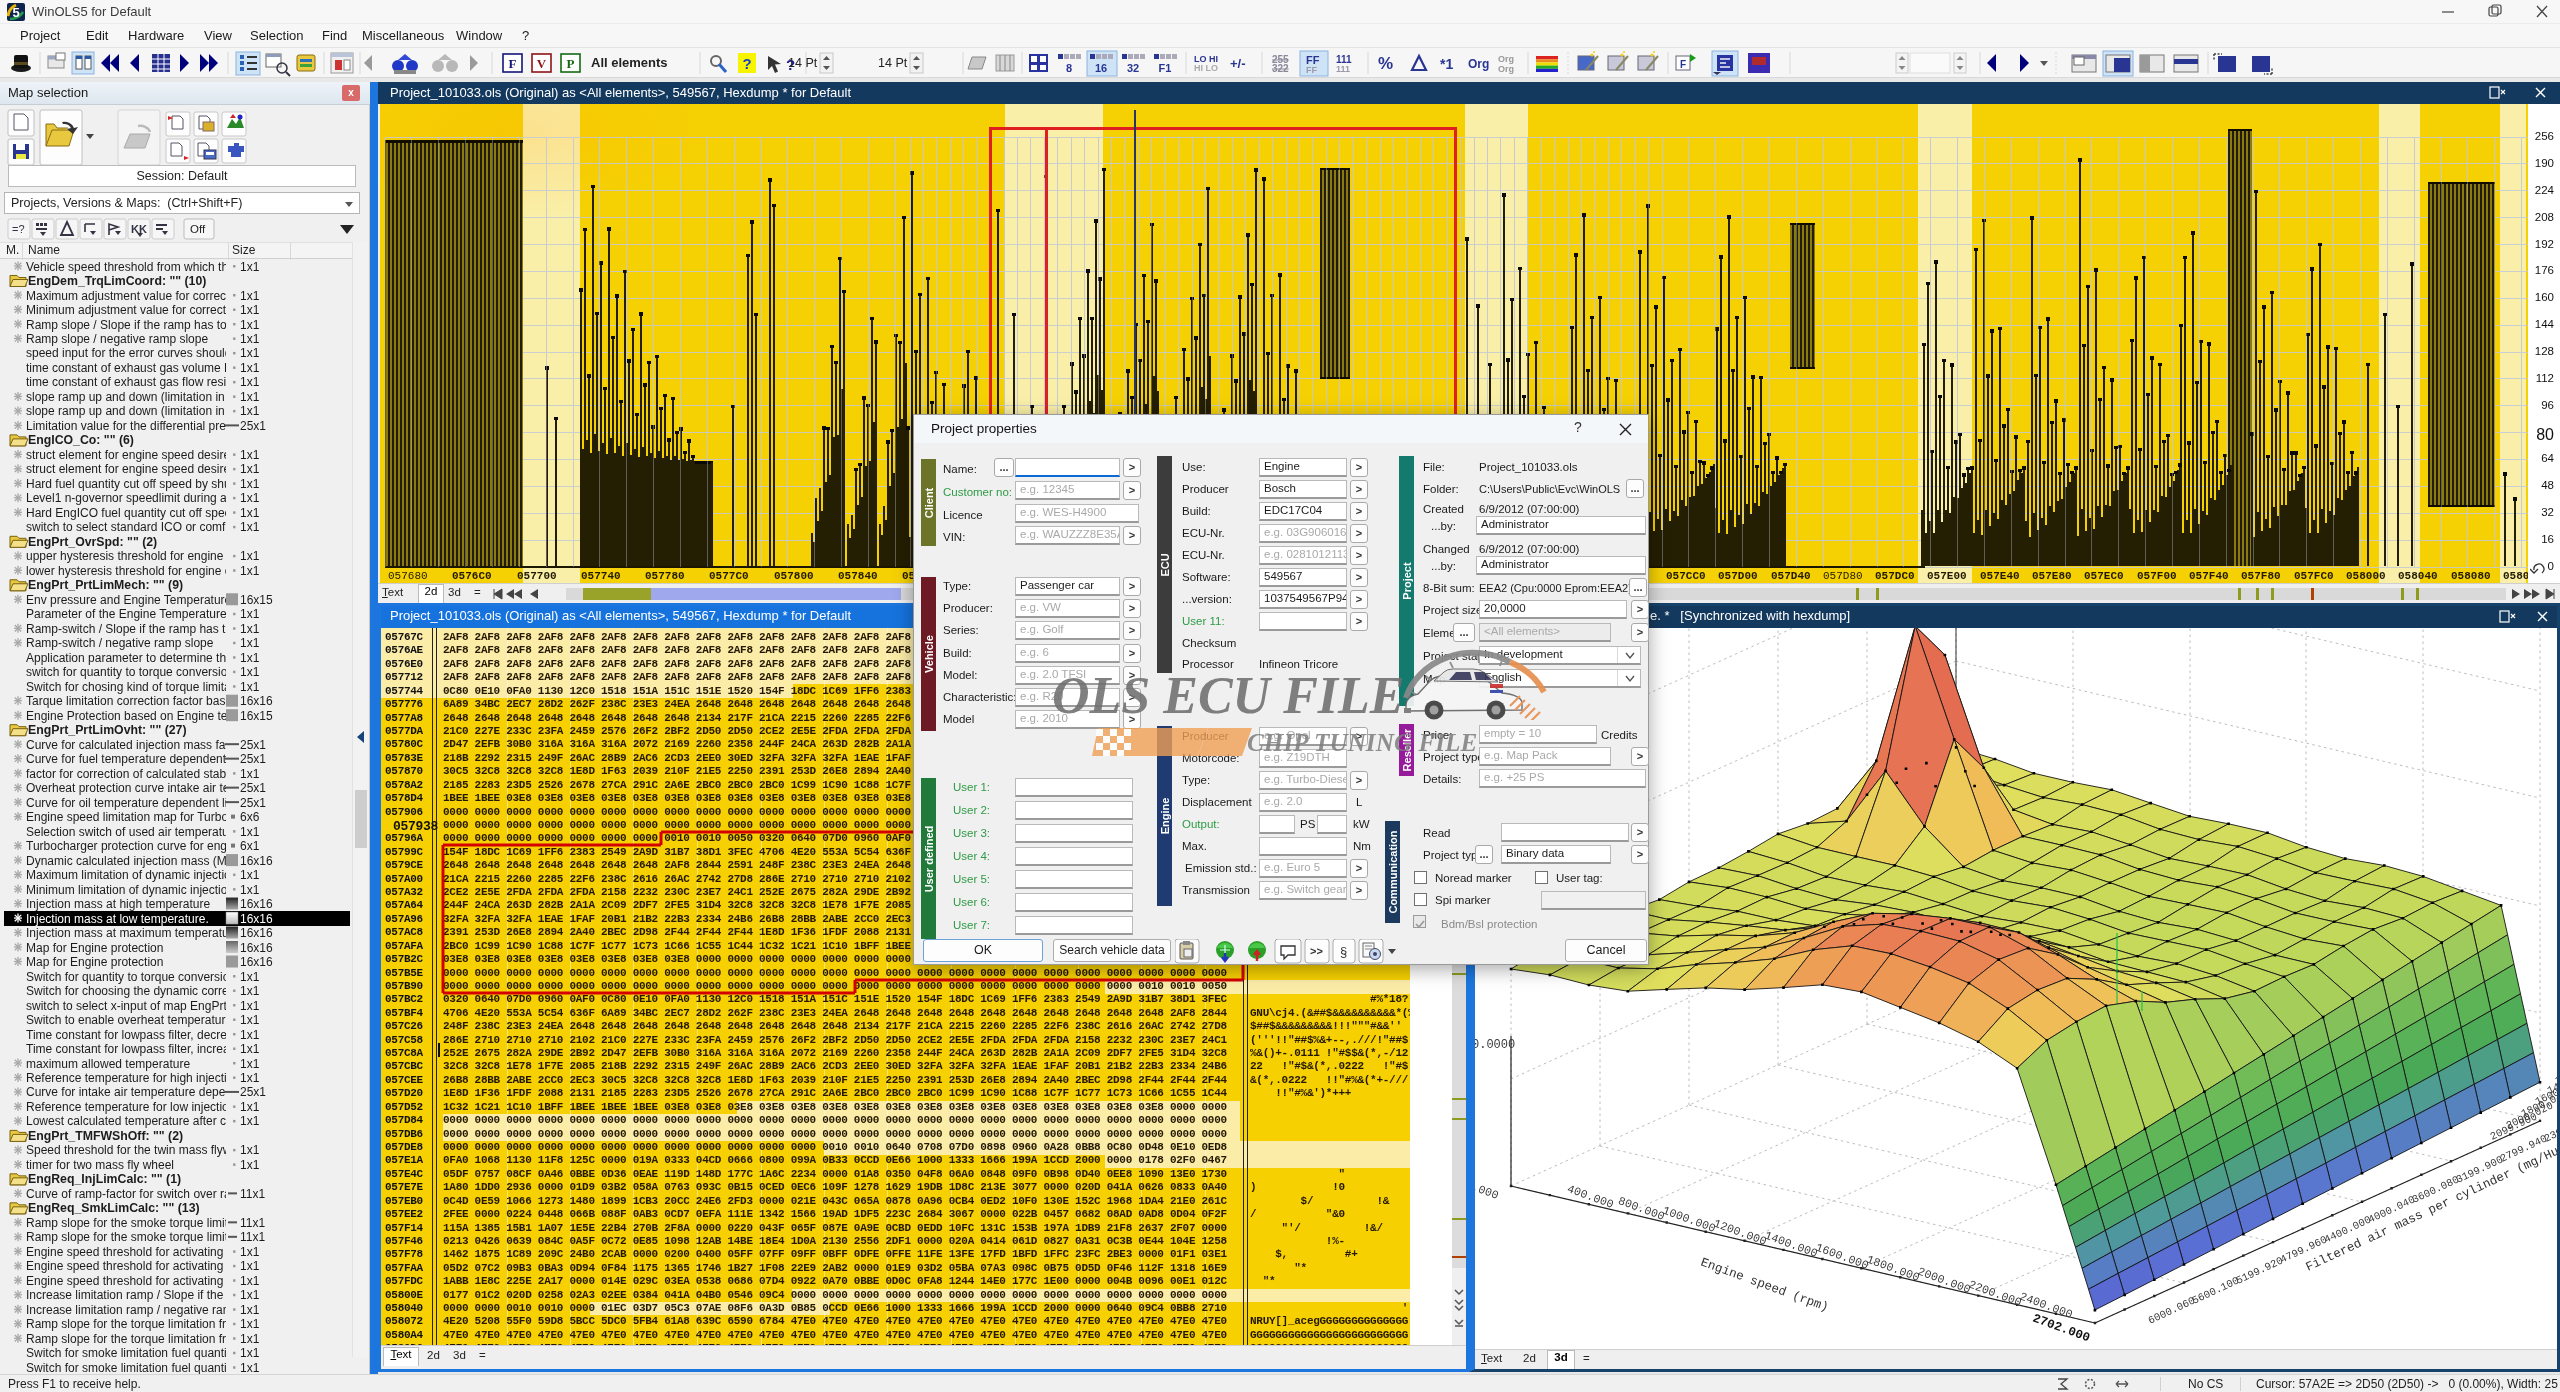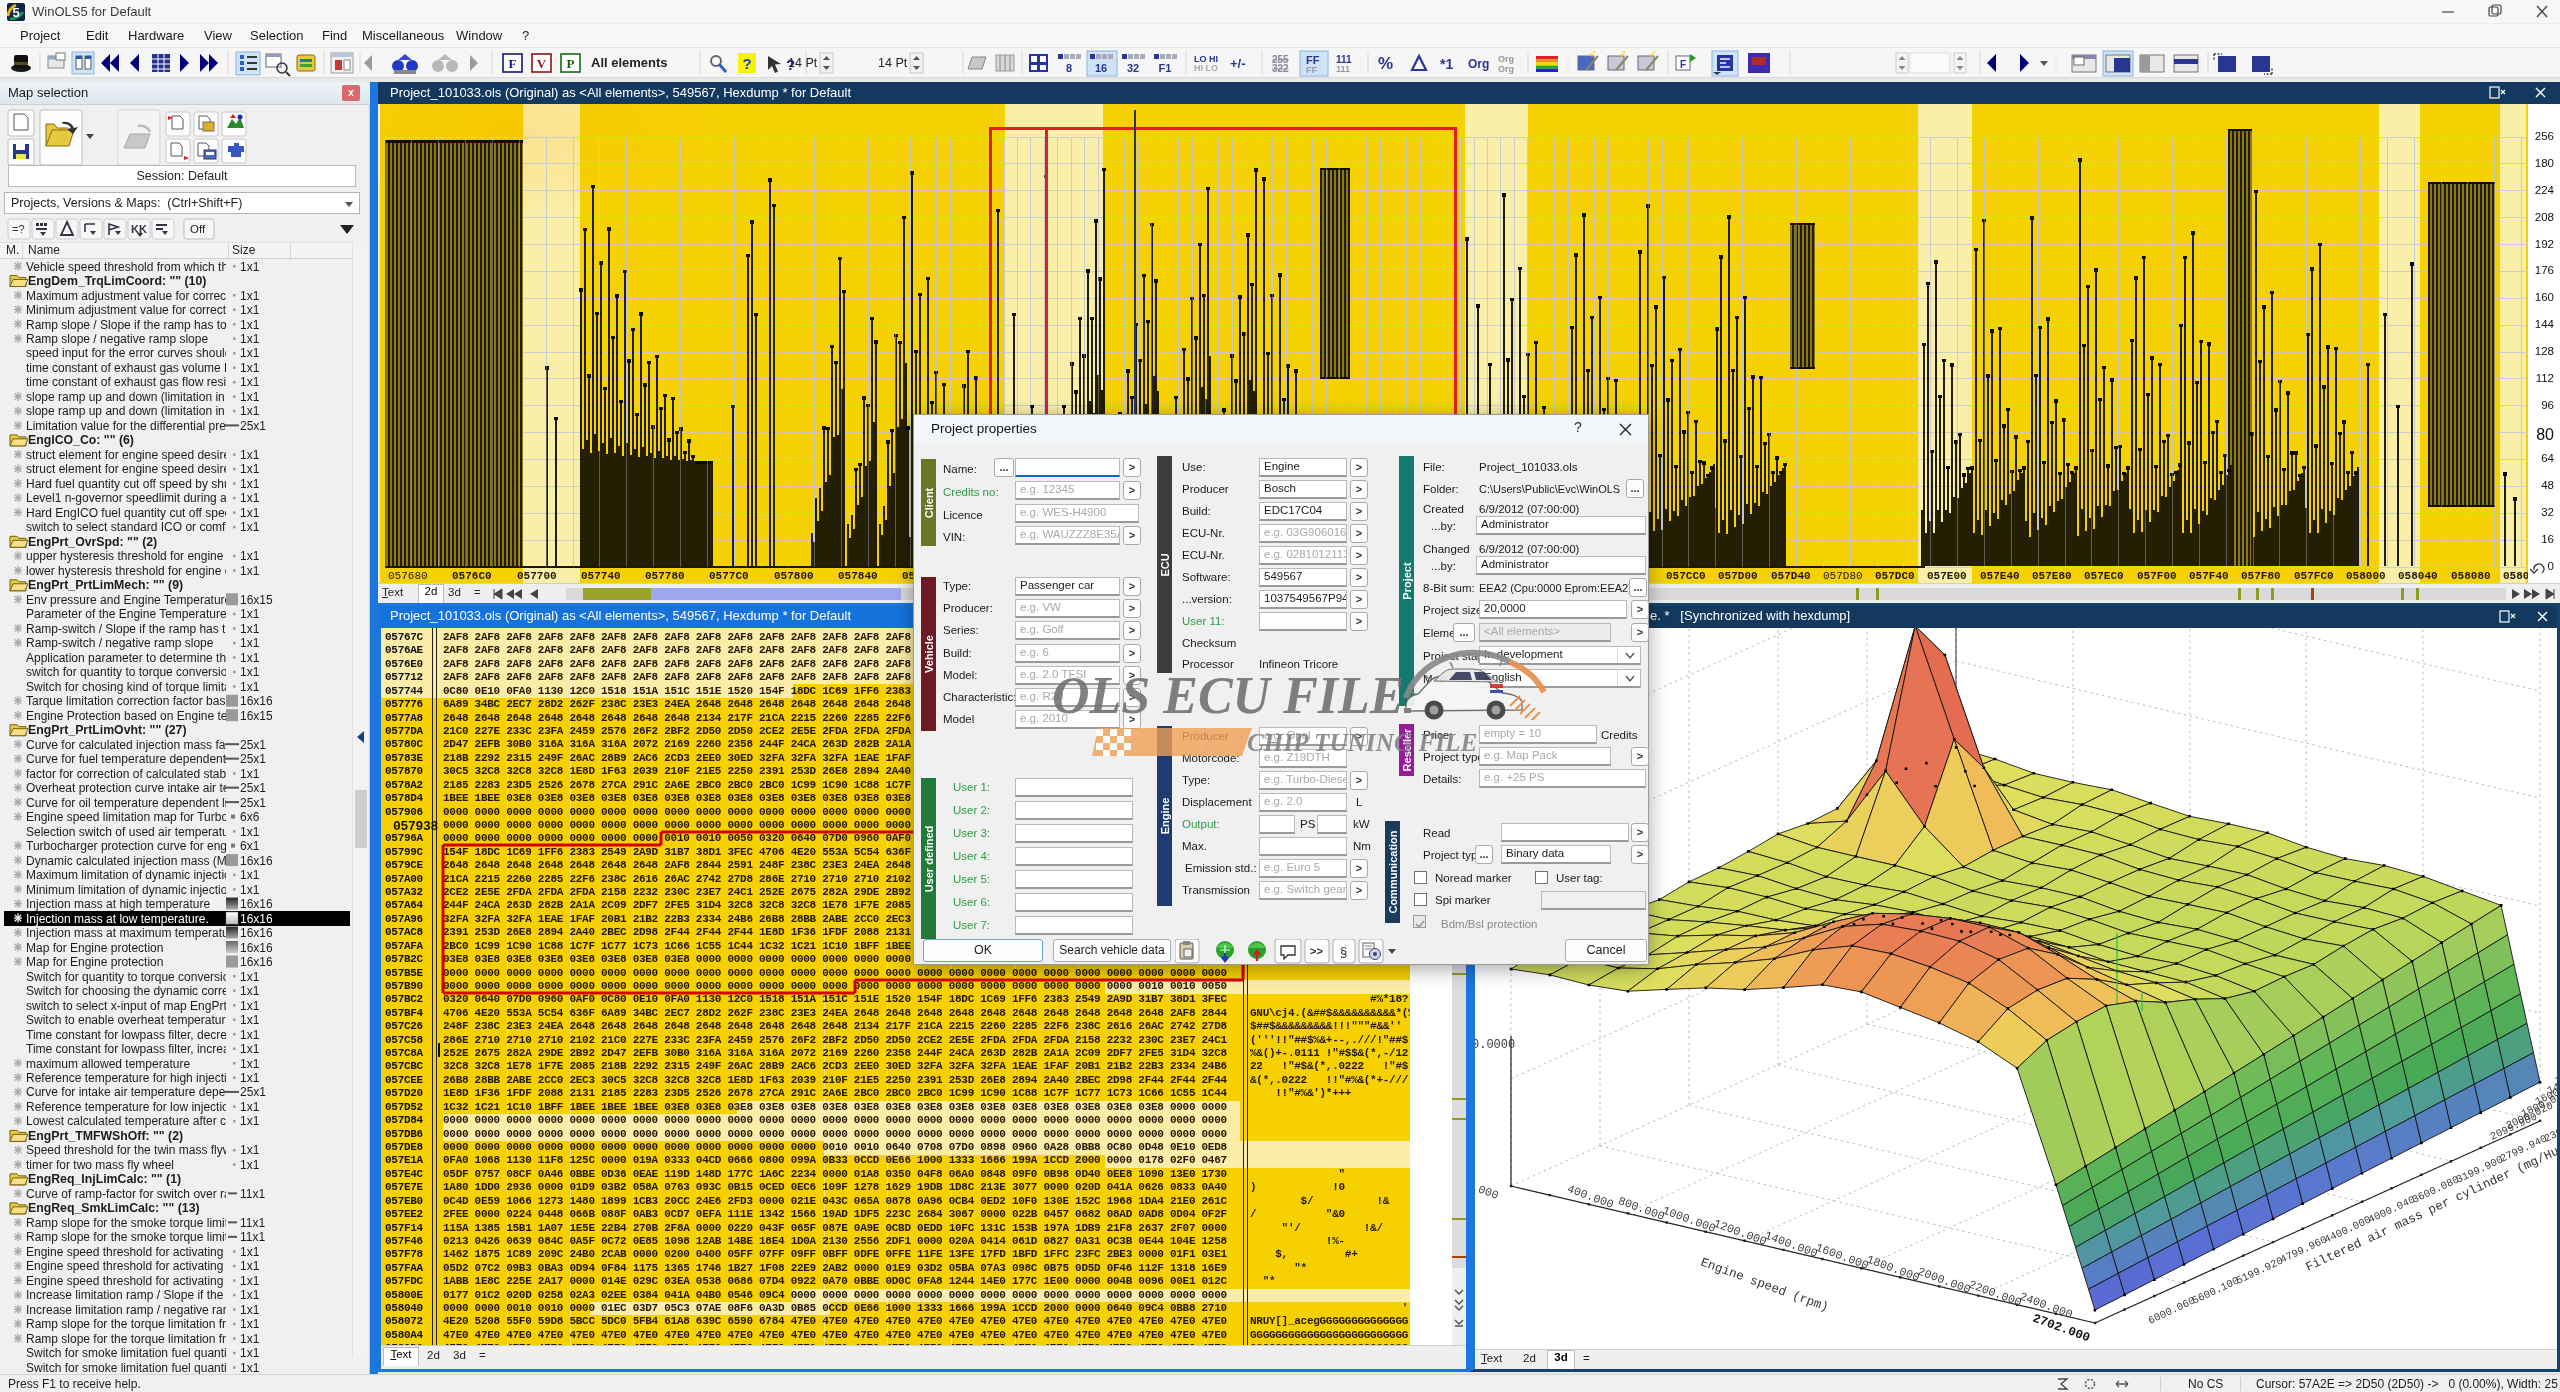--- a/index.html
+++ b/index.html
@@ -1015,21 +1015,21 @@
       <div class="abs mono" style="left:1809px;top:466px;font-size:11px;font-weight:bold;color:#221a00">057F40</div>
       <div class="abs mono" style="left:1861px;top:466px;font-size:11px;font-weight:bold;color:#221a00">057F80</div>
       <div class="abs mono" style="left:1914px;top:466px;font-size:11px;font-weight:bold;color:#221a00">057FC0</div>
       <div class="abs mono" style="left:1966px;top:466px;font-size:11px;font-weight:bold;color:#221a00">058000</div>
       <div class="abs mono" style="left:2018px;top:466px;font-size:11px;font-weight:bold;color:#221a00">058040</div>
       <div class="abs mono" style="left:2071px;top:466px;font-size:11px;font-weight:bold;color:#221a00">058080</div>
       <div class="abs mono" style="left:2123px;top:466px;font-size:11px;font-weight:bold;color:#221a00">0580C0</div>
     </div>
     <div class="abs" style="left:2150px;top:22px;width:32px;height:479px;background:#fff"></div>
     <div class="abs" style="left:2150px;top:48px;width:26px;text-align:right;font-size:11.5px;color:#111">256</div>
-    <div class="abs" style="left:2150px;top:75px;width:26px;text-align:right;font-size:11.5px;color:#111">180</div>
+    <div class="abs" style="left:2150px;top:75px;width:26px;text-align:right;font-size:11.5px;color:#111">190</div>
     <div class="abs" style="left:2150px;top:102px;width:26px;text-align:right;font-size:11.5px;color:#111">224</div>
     <div class="abs" style="left:2150px;top:129px;width:26px;text-align:right;font-size:11.5px;color:#111">208</div>
     <div class="abs" style="left:2150px;top:156px;width:26px;text-align:right;font-size:11.5px;color:#111">192</div>
     <div class="abs" style="left:2150px;top:182px;width:26px;text-align:right;font-size:11.5px;color:#111">176</div>
     <div class="abs" style="left:2150px;top:209px;width:26px;text-align:right;font-size:11.5px;color:#111">160</div>
     <div class="abs" style="left:2150px;top:236px;width:26px;text-align:right;font-size:11.5px;color:#111">144</div>
     <div class="abs" style="left:2150px;top:263px;width:26px;text-align:right;font-size:11.5px;color:#111">128</div>
     <div class="abs" style="left:2150px;top:290px;width:26px;text-align:right;font-size:11.5px;color:#111">112</div>
     <div class="abs" style="left:2150px;top:317px;width:26px;text-align:right;font-size:11.5px;color:#111">96</div>
     <div class="abs" style="left:2150px;top:344px;width:26px;text-align:right;font-size:16px;color:#111">80</div>
@@ -1649,21 +1649,21 @@
         <path d="M1 1 l11 11 M12 1 L1 12" stroke="#222" stroke-width="1.4"></path>
       </svg>
 </div>
     <div class="sb" style="left:7px;top:44px;height:87px;background:#6b7429">
       <span>Client</span>
     </div>
     <div class="lb" style="left:29px;top:48px">Name:</div>
     <div class="ab" style="left:80px;top:43px;width:20px">...</div>
     <div class="in" style="left:101px;top:43px;width:105px;border-bottom:2px solid #0a6ad4;"><span class=""></span></div>
     <div class="ab" style="left:209px;top:43px">&gt;</div>
-    <div class="glb" style="left:29px;top:71px">Credits no:</div>
+    <div class="glb" style="left:29px;top:71px">Customer no:</div>
     <div class="in" style="left:101px;top:66px;width:105px;"><span class="ph">e.g. 12345</span></div>
     <div class="ab" style="left:209px;top:66px">&gt;</div>
     <div class="lb" style="left:29px;top:94px">Licence</div>
     <div class="in" style="left:101px;top:89px;width:124px;"><span class="ph">e.g. WES-H4900</span></div>
     <div class="lb" style="left:29px;top:116px">VIN:</div>
     <div class="in" style="left:101px;top:111px;width:105px;"><span class="ph">e.g. WAUZZZ8E35A23</span></div>
     <div class="ab" style="left:209px;top:111px">&gt;</div>
     <div class="sb" style="left:7px;top:162px;height:154px;background:#6d1a24">
       <span>Vehicle</span>
     </div>

